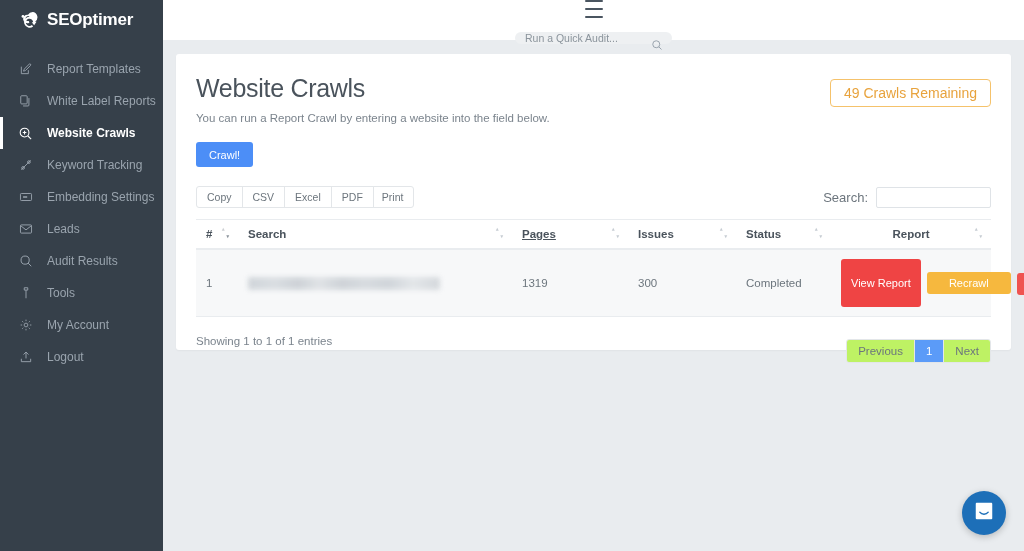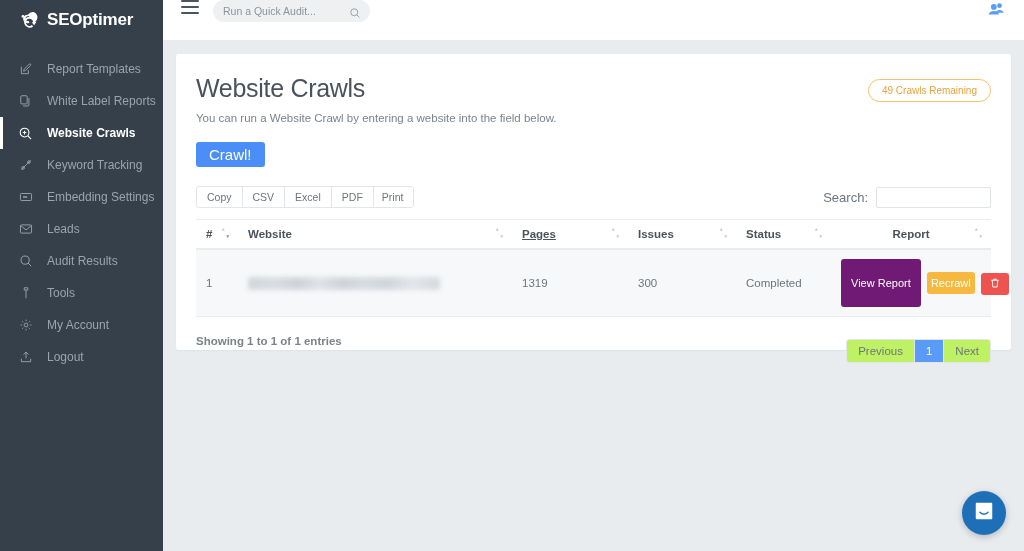--- a/index.html
+++ b/index.html
@@ -47,22 +47,22 @@
   .nav-item.active .nav-icon { color: #ffffff; }
   .nav-item.active::before {
     content: ""; position: absolute; left: 0; top: 0;
     width: 3px; height: 32px; background: #ffffff;
   }
 
   
   .main { flex: 1 1 auto; height: 551px; position: relative; background: #e9ecef; }
   .topbar {
     height: 40px; background: #ffffff;
-    display: flex; align-items: flex-start;
-    padding: 0 18px; gap: 14px;
+    display: flex; align-items: center;
+    padding: 0 18px; gap: 14px; flex-direction: column;
   }
   .hamburger {
     width: 18px; height: 14px; flex: 0 0 18px;
     display: flex; flex-direction: column; justify-content: space-between;
     cursor: pointer;
   }
   .hamburger span { display: block; height: 2px; background: #4a5560; border-radius: 1px; }
   .quick-audit {
     width: 157px; height: 22px;
     background: #eef0f2; border-radius: 11px;
@@ -97,36 +97,36 @@
   .page-title {
     font-size: 25px; color: #4a535c; font-weight: normal;
     letter-spacing: -0.3px;
   }
   .page-sub {
     margin-top: 9px; font-size: 11.5px; color: #7b848d;
   }
   .crawls-badge {
     position: absolute; right: 0; top: 5px;
     border: 1px solid #f5c26b; color: #e8a33d;
-    border-radius: 12px; font-size: 10px;
+    border-radius: 4px; font-size: 14px;
     padding: 5px 13px; white-space: nowrap;
   }
 
   .crawl-row { margin-top: 18px; display: flex; gap: 14px; align-items: center; }
   .url-input {
     width: 260px; height: 29px;
     border: 1px solid #dfe3e7; border-radius: 3px;
     padding: 0 10px; font-size: 11.5px; color: #495057;
     font-family: "Liberation Sans", sans-serif; outline: none;
   }
   .url-input::placeholder { color: #adb5bd; }
   .crawl-btn {
     background: #4c8ef7; color: #fff; border: none;
     height: 25px; padding: 0 13px; border-radius: 3px;
-    font-size: 15px; font-family: "Liberation Sans", sans-serif;
+    font-size: 11px; font-family: "Liberation Sans", sans-serif;
     cursor: pointer;
   }
 
   .table-tools { margin-top: 19px; display: flex; align-items: center; }
   .export-group { display: flex; }
   .export-btn {
     border: 1px solid #e3e6e9; background: #fff;
     color: #6c757d; font-size: 10.5px;
     padding: 4px 10px; margin-right: -1px;
     font-family: "Liberation Sans", sans-serif;
@@ -176,37 +176,37 @@
   tr.data-row { background: #f7f8f9; }
   .redacted {
     display: block; width: 192px; height: 13px;
     background: linear-gradient(90deg,#cfd4d9 0%, #d9dde1 14%, #ccd1d6 26%,
       #dfe2e5 37%, #cdd2d7 49%, #d7dbdf 61%, #cfd4d9 73%, #e2e5e8 86%, #d3d7db 100%);
     filter: blur(2.6px);
     border-radius: 2px; opacity: 0.95;
   }
   .report-cell { text-align: center; white-space: nowrap; }
   .btn-view {
-    background: #701a75; color: #fff; border: none;
+    background: #ef4444; color: #fff; border: none;
     font-size: 11px; padding: 18px 10px; border-radius: 3px;
     font-family: "Liberation Sans", sans-serif; cursor: pointer;
   }
   .btn-recrawl {
     background: #f6b83e; color: #ffffff; border: none;
-    font-size: 11px; padding: 5px 4px; border-radius: 3px;
+    font-size: 11px; padding: 5px 22px; border-radius: 3px;
     margin-left: 3px; font-family: "Liberation Sans", sans-serif; cursor: pointer;
   }
   .btn-delete {
     background: #ef5350; color: #fff; border: none;
     font-size: 11px; padding: 4px 8px; border-radius: 3px;
     margin-left: 3px; cursor: pointer; vertical-align: middle;
   }
 
   .table-foot { margin-top: 14px; position: relative; height: 34px; }
-  .entries-info { font-size: 11.5px; color: #7b848d; font-weight: bold; }
+  .entries-info { font-size: 11.5px; color: #7b848d; }
   .pagination {
     position: absolute; right: 0; top: 8px;
     display: flex; border-radius: 3px; overflow: hidden;
     border: 1px solid #e3e6e9;
   }
   .page-btn {
     background: #bef264; color: #6c757d;
     font-size: 11.5px; padding: 5px 11px;
     border: none; border-right: 1px solid #e3e6e9;
     font-family: "Liberation Sans", sans-serif; cursor: pointer;
@@ -371,21 +371,21 @@
           <circle cx="8.6" cy="8.8" r="3.6"></circle>
           <path d="M2 18.4c.7-3 3.3-4.6 6.6-4.6s5.9 1.6 6.6 4.6z"></path>
         </svg>
       </div>
     </header>
 
     <div class="card">
 
       <div class="card-head">
         <h1 class="page-title">Website Crawls</h1>
-        <p class="page-sub">You can run a Website Crawl by entering a website into the field below.</p>
+        <p class="page-sub">You can run a Report Crawl by entering a website into the field below.</p>
         <span class="crawls-badge">49 Crawls Remaining</span>
       </div>
 
       <div class="crawl-row">
         <button class="crawl-btn">Crawl!</button>
       </div>
 
       <div class="table-tools">
         <div class="export-group">
           <button class="export-btn">Copy</button>
@@ -408,21 +408,21 @@
               <span>#</span>
               <span class="sorter active">
                 <svg viewBox="0 0 12 16" width="9" height="12" fill="currentColor">
                   <path d="M3 1 5 5H1z" opacity="0.45"></path>
                     <path d="M9 15 7 11h4z"></path>
                   <path d="M1 10h5v1H1zM1 12h3.5v1H1z" opacity="0"></path>
                 </svg>
               </span>
             </th>
             <th class="site">
-              <span>Website</span>
+              <span>Search</span>
               <span class="sorter">
                 <svg viewBox="0 0 12 16" width="9" height="12" fill="currentColor">
                   <path d="M3 1 5 5H1z"></path>
                     <path d="M9 15 7 11h4z"></path>
                 </svg>
               </span>
             </th>
             <th class="pages">
               <span>Pages</span>
               <span class="sorter">

